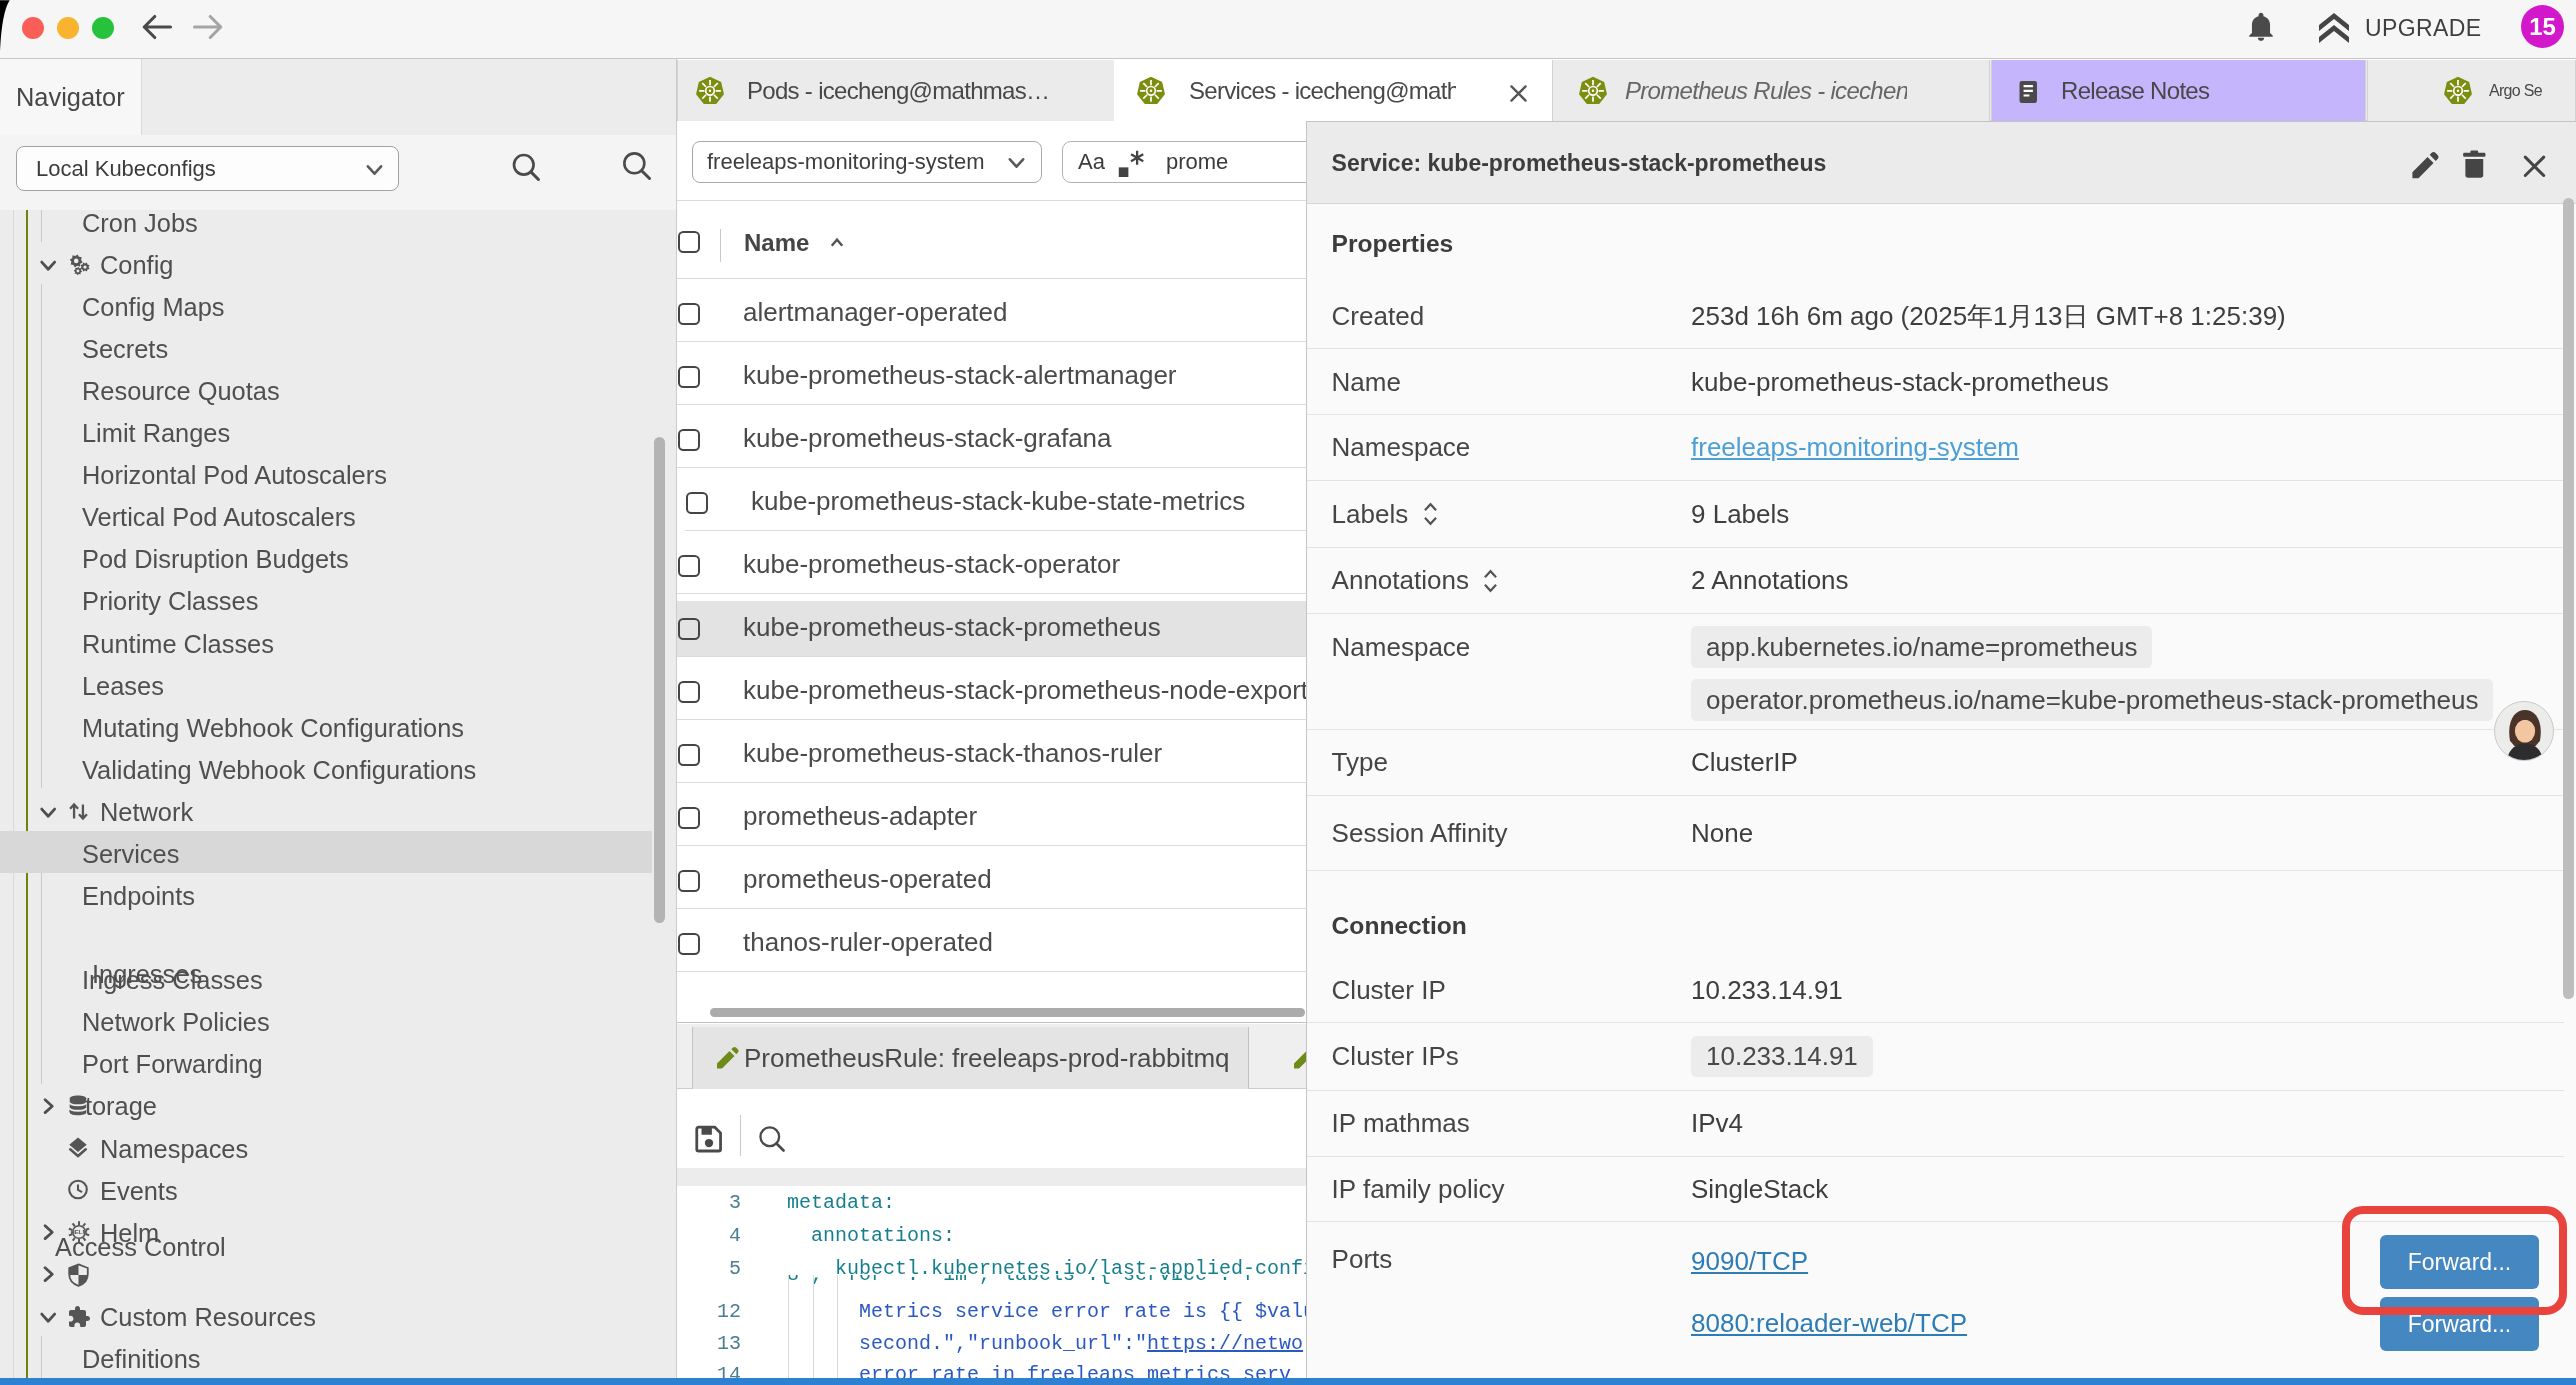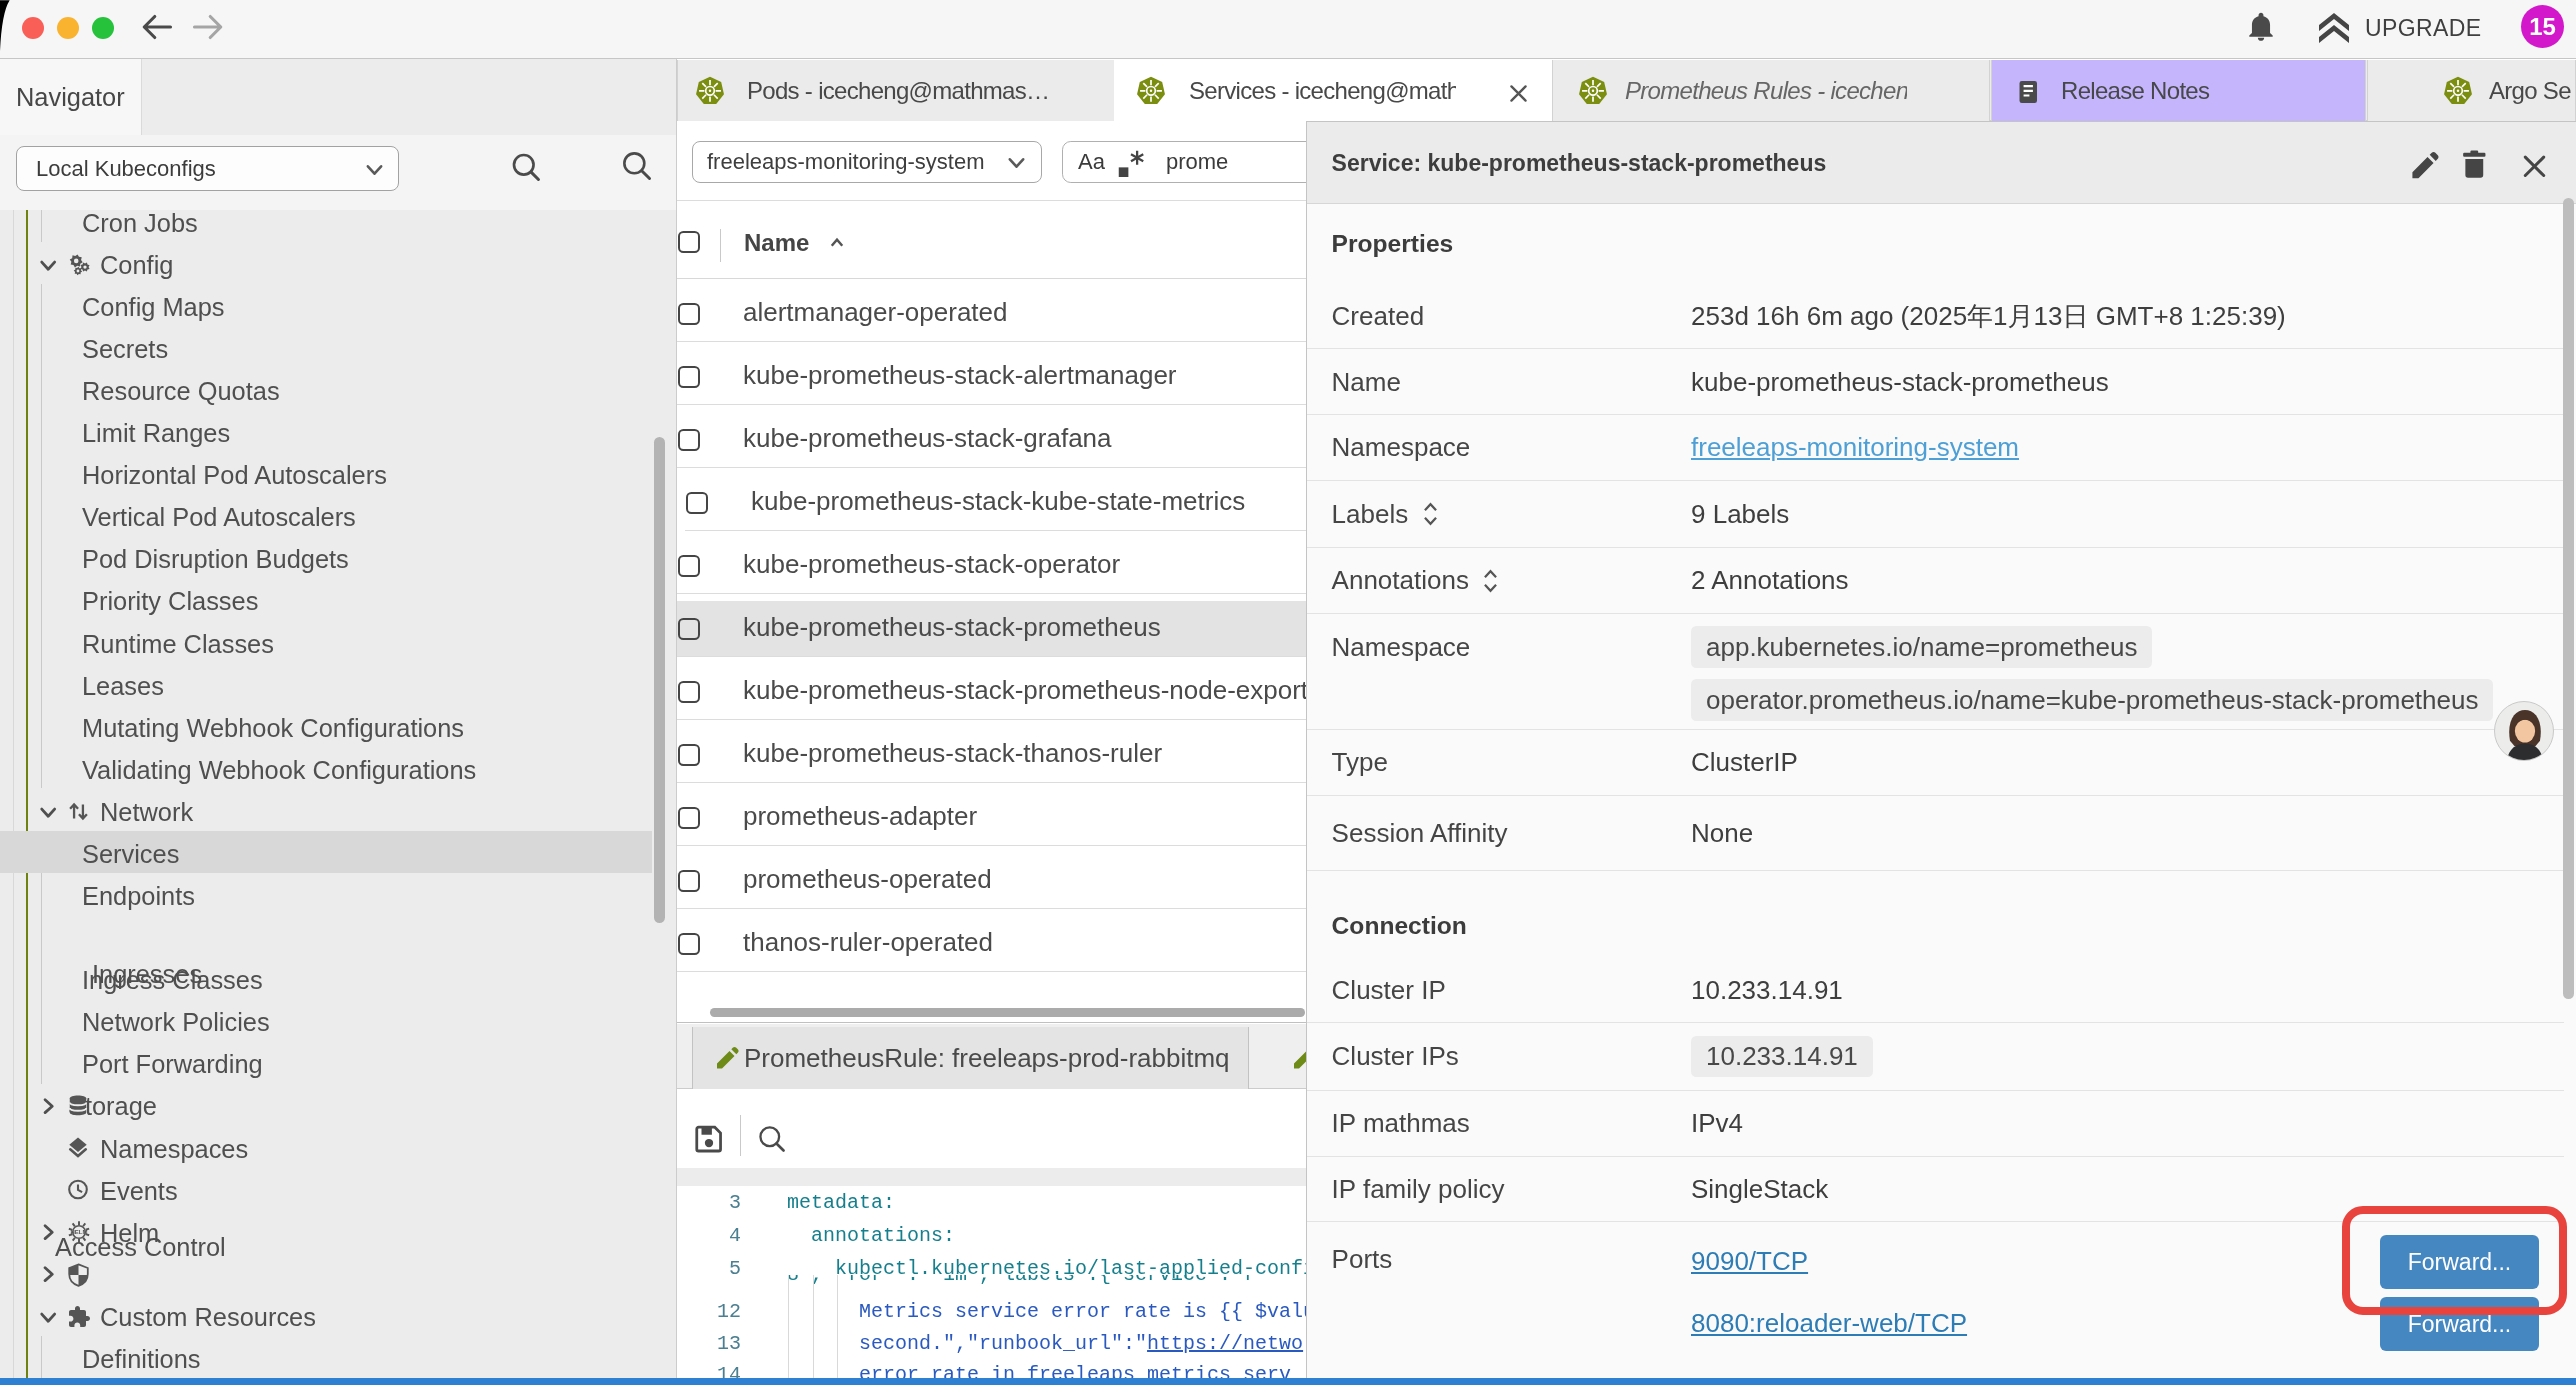--- a/index.html
+++ b/index.html
@@ -165,21 +165,21 @@
       </svg>
       <div class="abs" style="left:69px;top:0;height:61px;display:flex;align-items:center;font-size:24px;letter-spacing:-0.7px;color:#484848;white-space:nowrap">Release Notes</div>
     </div>
 <div class="abs" style="left:2367px;top:60px;width:209px;height:61px;background:#ebebeb;border-left:1.3px solid #d2d2d2;border-right:1.3px solid #d2d2d2;overflow:hidden">
       <div class="abs" style="left:74px;top:15px;width:32px;height:33px"><svg width="32" height="32" viewBox="0 0 32 34">
           <path d="M16.00,1.80 L27.88,7.52 L30.82,20.38 L22.60,30.69 L9.40,30.69 L1.18,20.38 L4.12,7.52 Z" fill="#7b8e10"></path>
           <circle cx="16" cy="16.8" r="4.6" fill="none" stroke="#fff" stroke-width="1.8"></circle>
           <path d="M16.0,10.8 L16.0,5.2 M20.2,12.6 L24.2,8.6 M22.0,16.8 L27.6,16.8 M20.2,21.0 L24.2,25.0 M16.0,22.8 L16.0,28.4 M11.8,21.0 L7.8,25.0 M10.0,16.8 L4.4,16.8 M11.8,12.6 L7.8,8.6" stroke="#fff" stroke-width="1.8"></path>
           <circle cx="16" cy="16.8" r="1.3" fill="#fff"></circle>
         </svg></div>
-      <div class="abs" style="left:121px;top:0;height:61px;display:flex;align-items:center;font-size:24px;letter-spacing:-0.7px;color:#484848;white-space:nowrap">Argo Se</div>
+      <div class="abs" style="left:121px;top:0;height:61px;display:flex;align-items:center;font-size:16px;letter-spacing:-0.7px;color:#484848;white-space:nowrap">Argo Se</div>
     </div>
 <div class="abs" style="left:677px;top:122px;width:1899px;height:79px;background:#fff;border-bottom:1.3px solid #dcdcdc"></div>
 <svg class="abs" style="left:620px;top:149px" width="33" height="33" viewBox="0 0 38 38">
       <circle cx="16.5" cy="16.5" r="11.5" stroke="#4a4a4a" stroke-width="3" fill="none"></circle>
       <path d="M25,25 L34,34" stroke="#4a4a4a" stroke-width="3.4" stroke-linecap="round"></path>
     </svg>
 <div class="abs" style="left:692px;top:141px;width:350px;height:42px;background:#fff;border:1.8px solid #a8a8a8;border-radius:8px;display:flex;align-items:center;padding-left:14px;font-size:22px;color:#3e3e3e">freeleaps-monitoring-system</div>
 <svg style="position:absolute;left:1007px;top:153px" width="19" height="19" viewBox="0 0 22 22">
       <path d="M3.3,7.260000000000001 L11.0,15.84 L18.7,7.260000000000001" stroke="#5a5a5a" stroke-width="3" fill="none" stroke-linecap="round" stroke-linejoin="round"></path>
     </svg>

